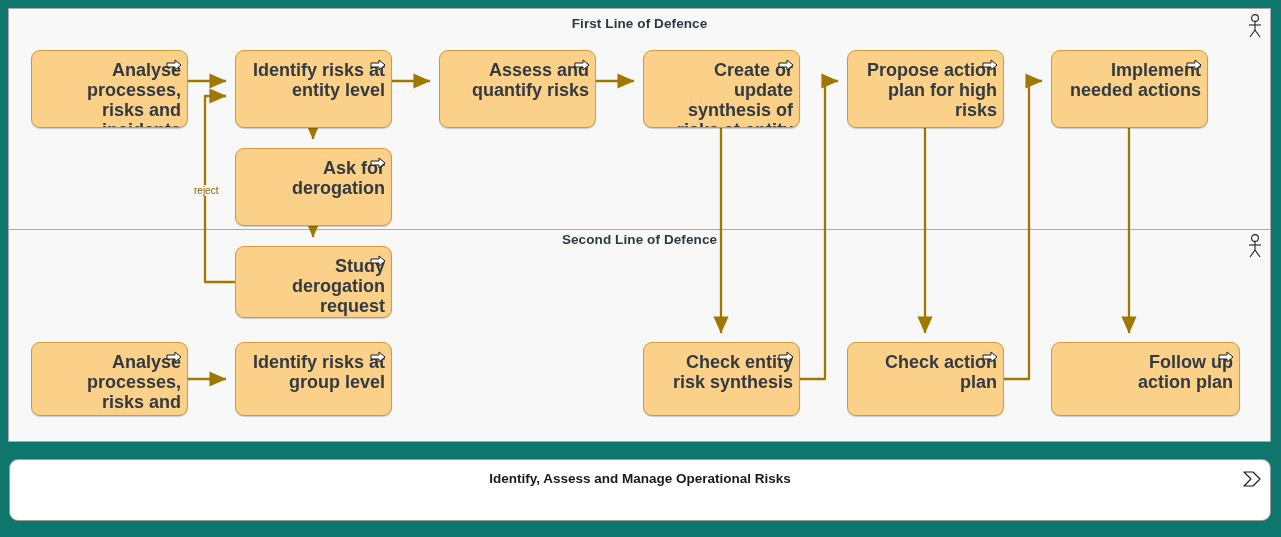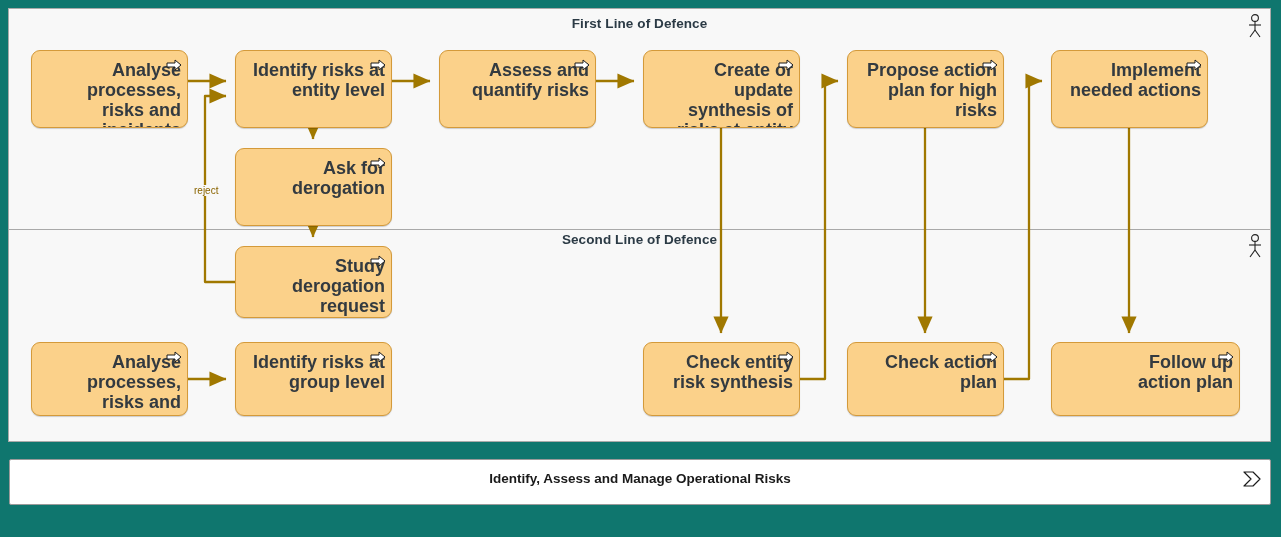--- a/index.html
+++ b/index.html
@@ -110,24 +110,24 @@
     padding: 0 1px;
     white-space: nowrap;
   }
 
   
   .process-bar {
     position: absolute;
     left: 9px;
     top: 459px;
     width: 1262px;
-    height: 46px;
+    height: 62px;
     background: #ffffff;
     border: 1px solid #9a9a9a;
-    border-radius: 2px;
+    border-radius: 9px;
     box-sizing: border-box;
   }
   .process-bar .title {
     position: absolute;
     left: 0;
     right: 0;
     top: 11px;
     text-align: center;
     font-size: 13.5px;
     font-weight: bold;

